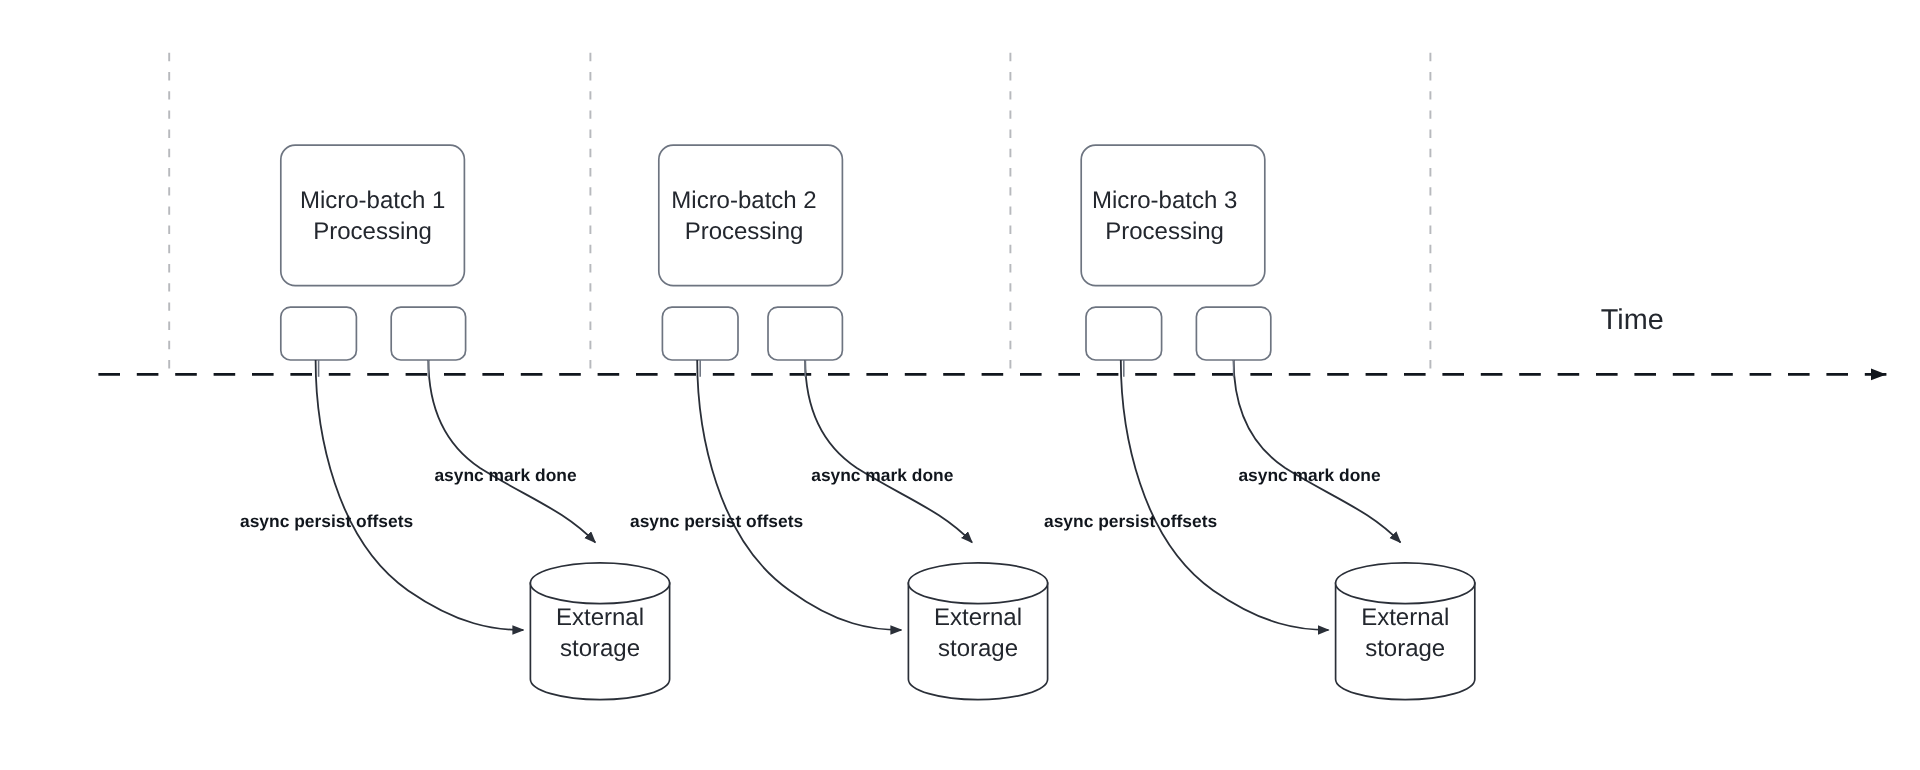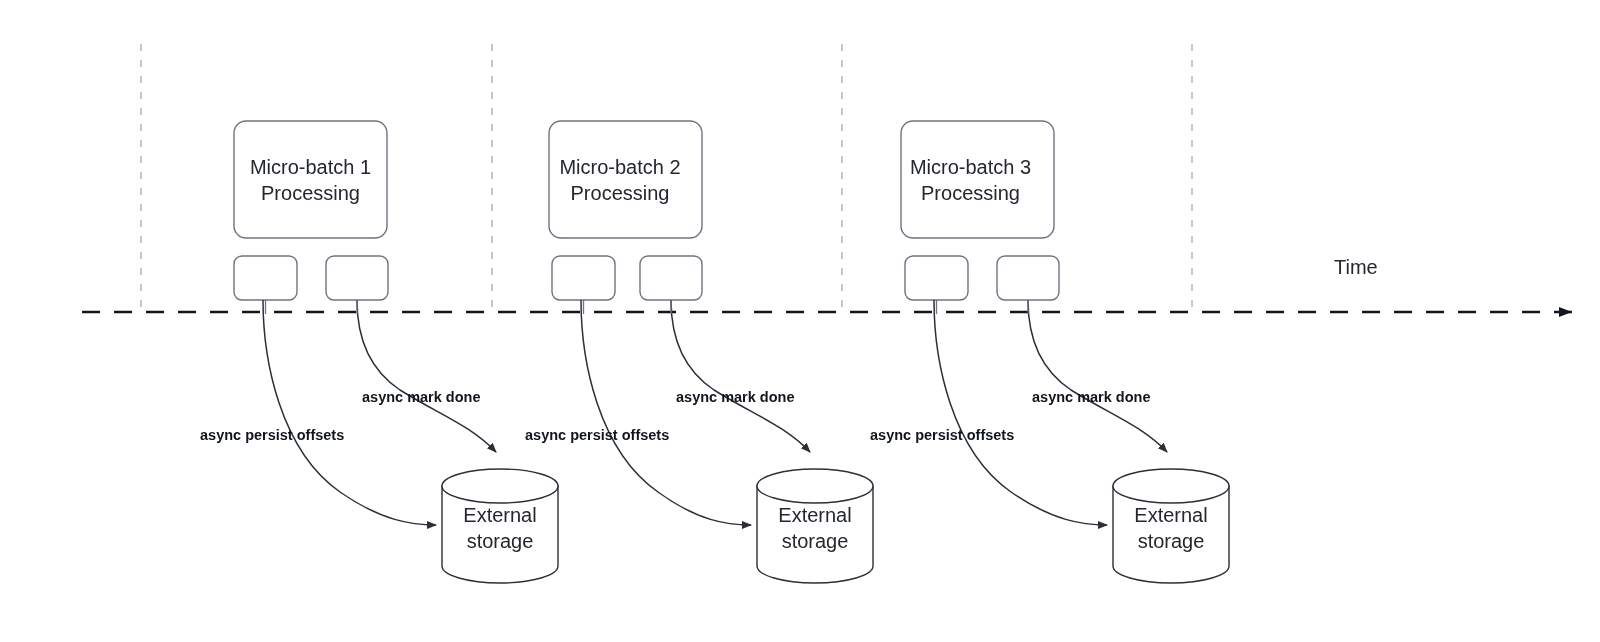--- a/index.html
+++ b/index.html
@@ -42,21 +42,21 @@
     color: #11161d;
     font-size: 14.5px;
     font-weight: bold;
     line-height: 16px;
     white-space: nowrap;
     margin-top: 16px;
   }
   .axis-label {
     position: absolute;
     color: #23272e;
-    font-size: 20px;
+    font-size: 24px;
     line-height: 22px;
     white-space: nowrap;
   }
 </style>
 </head>
 <body>
 
 <div id="stage">
 
   <svg id="canvas" viewBox="0 0 1600 642">

